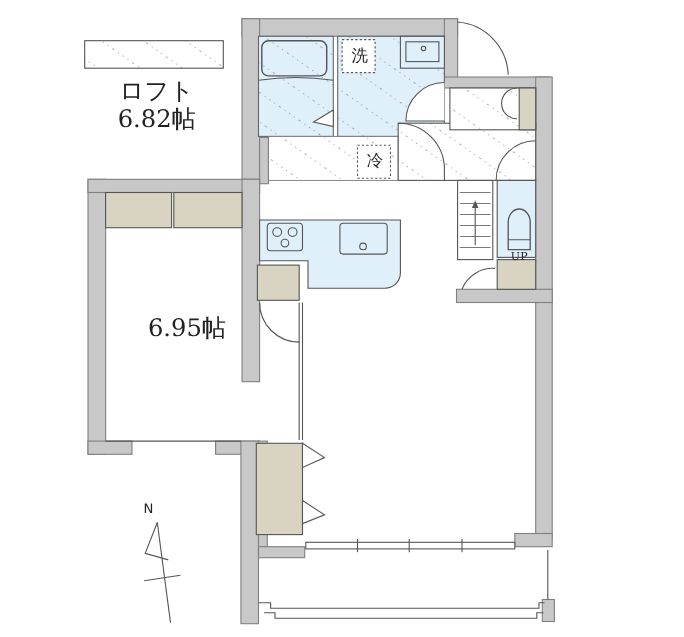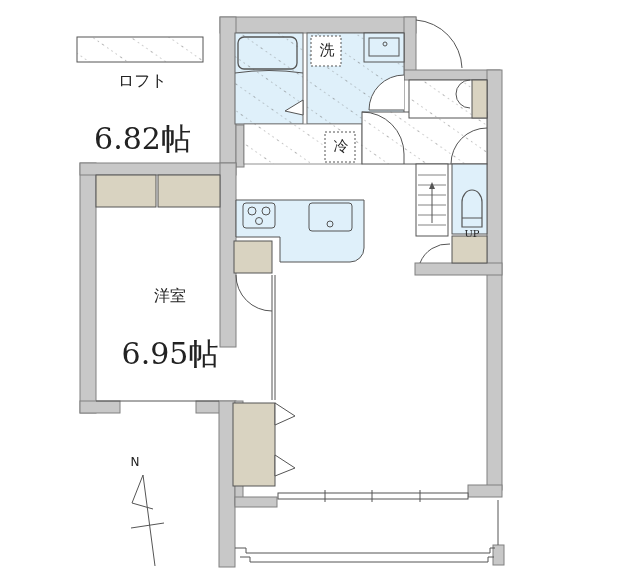--- a/index.html
+++ b/index.html
@@ -1,20 +1,20 @@
 <!DOCTYPE html>
 <html><head>
 <meta charset="utf-8">
 <style>
   html, body { margin:0; padding:0; background:#ffffff; }
   body { width:622px; height:579px; position:relative; overflow:hidden; font-family:"DejaVu Serif","Liberation Serif",serif; }
   svg { position:absolute; left:0; top:0; }
   .label { position:absolute; text-align:center; color:#222; font-family:"DejaVu Serif","Liberation Serif",serif; line-height:1.12; }
-  .room-name { font-size:16px; }
-  .room-size { font-size:30px;margin-top:32px; }
+  .room-name { font-size:22px; }
+  .room-size { font-size:22px; }
   .small { font-size:12px; }
 </style>
 </head>
 <body>
 
 <svg width="622" height="579" viewBox="0 0 622 579">
   <defs>
     <pattern id="hatch" patternUnits="userSpaceOnUse" width="22" height="22" patternTransform="rotate(-55)">
       <line x1="0" y1="0" x2="0" y2="22" stroke="#666" stroke-width="1" stroke-dasharray="1.2,4"></line>
     </pattern>
@@ -152,21 +152,20 @@
     <line x1="131" y1="528" x2="164" y2="523"></line>
   </g>
 </svg>
 
 <div class="label" style="left:85px;top:72px;width:115px;">
   <div class="room-name">ロフト</div>
   <div class="room-size">6.82帖</div>
 </div>
 
 <div class="label" style="left:115px;top:287px;width:110px;">
-  <div class="room-name">洋室</div>
   <div class="room-size">6.95帖</div>
 </div>
 
 <div class="label" style="left:330px;top:350px;width:120px;">
 </div>
 
 <div class="label small" style="left:313px;top:42px;width:28px;font-size:15px;">洗</div>
 <div class="label small" style="left:327px;top:138px;width:28px;font-size:15px;">冷</div>
 <div class="label small" style="left:420px;top:228px;width:24px;font-size:10px;margin-left:40px;">UP</div>
 <div class="label small" style="left:128px;top:456px;width:14px;font-size:12px;font-family:'DejaVu Sans',sans-serif;">N</div>

